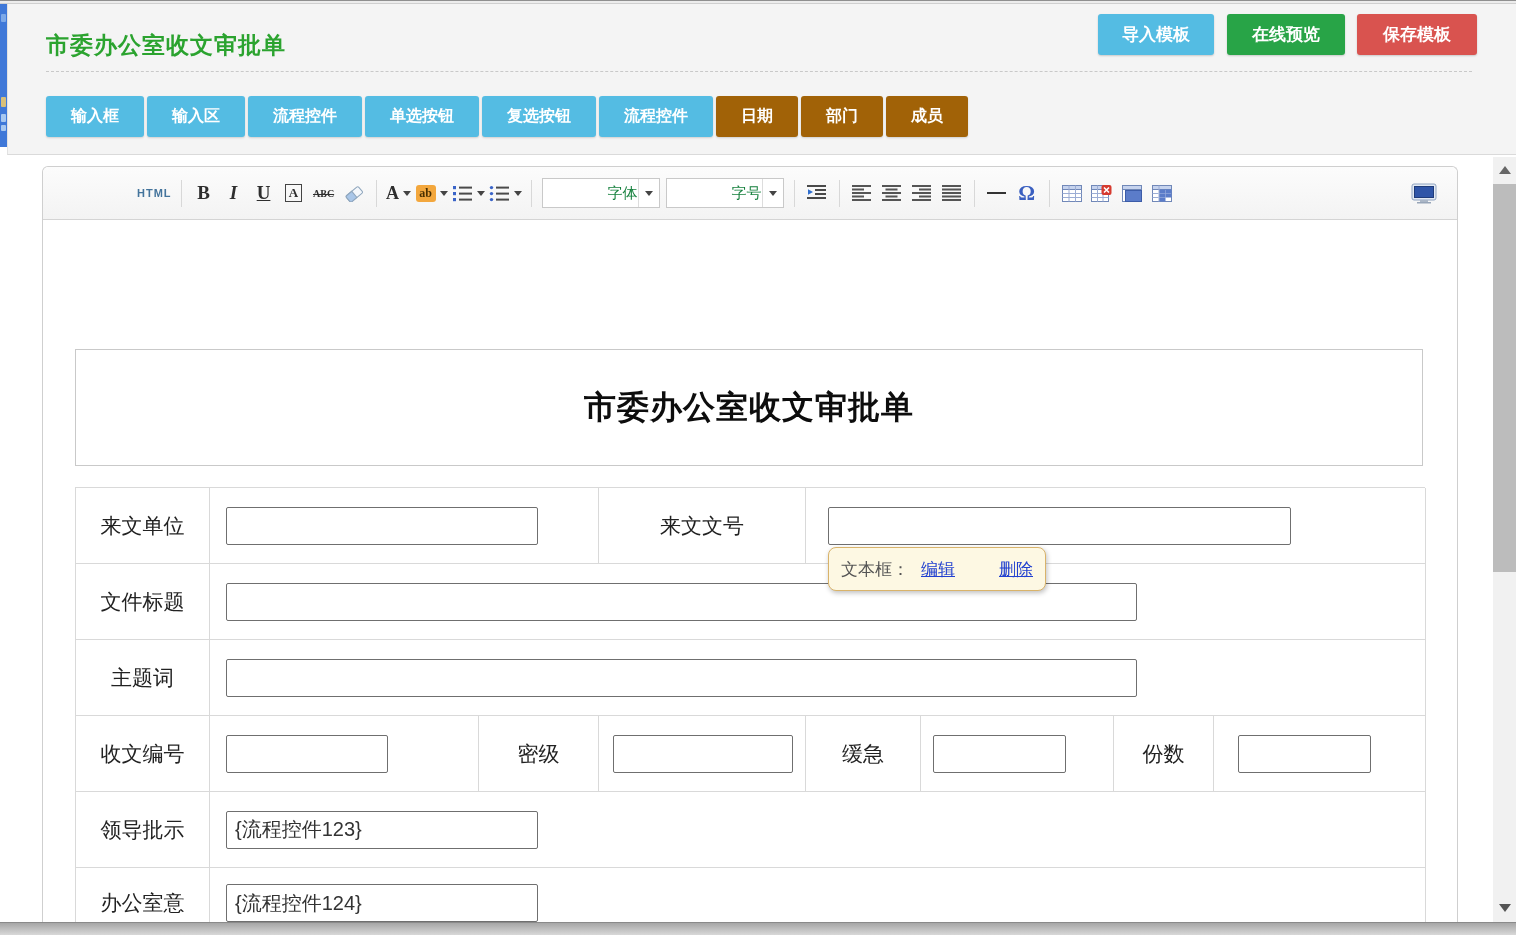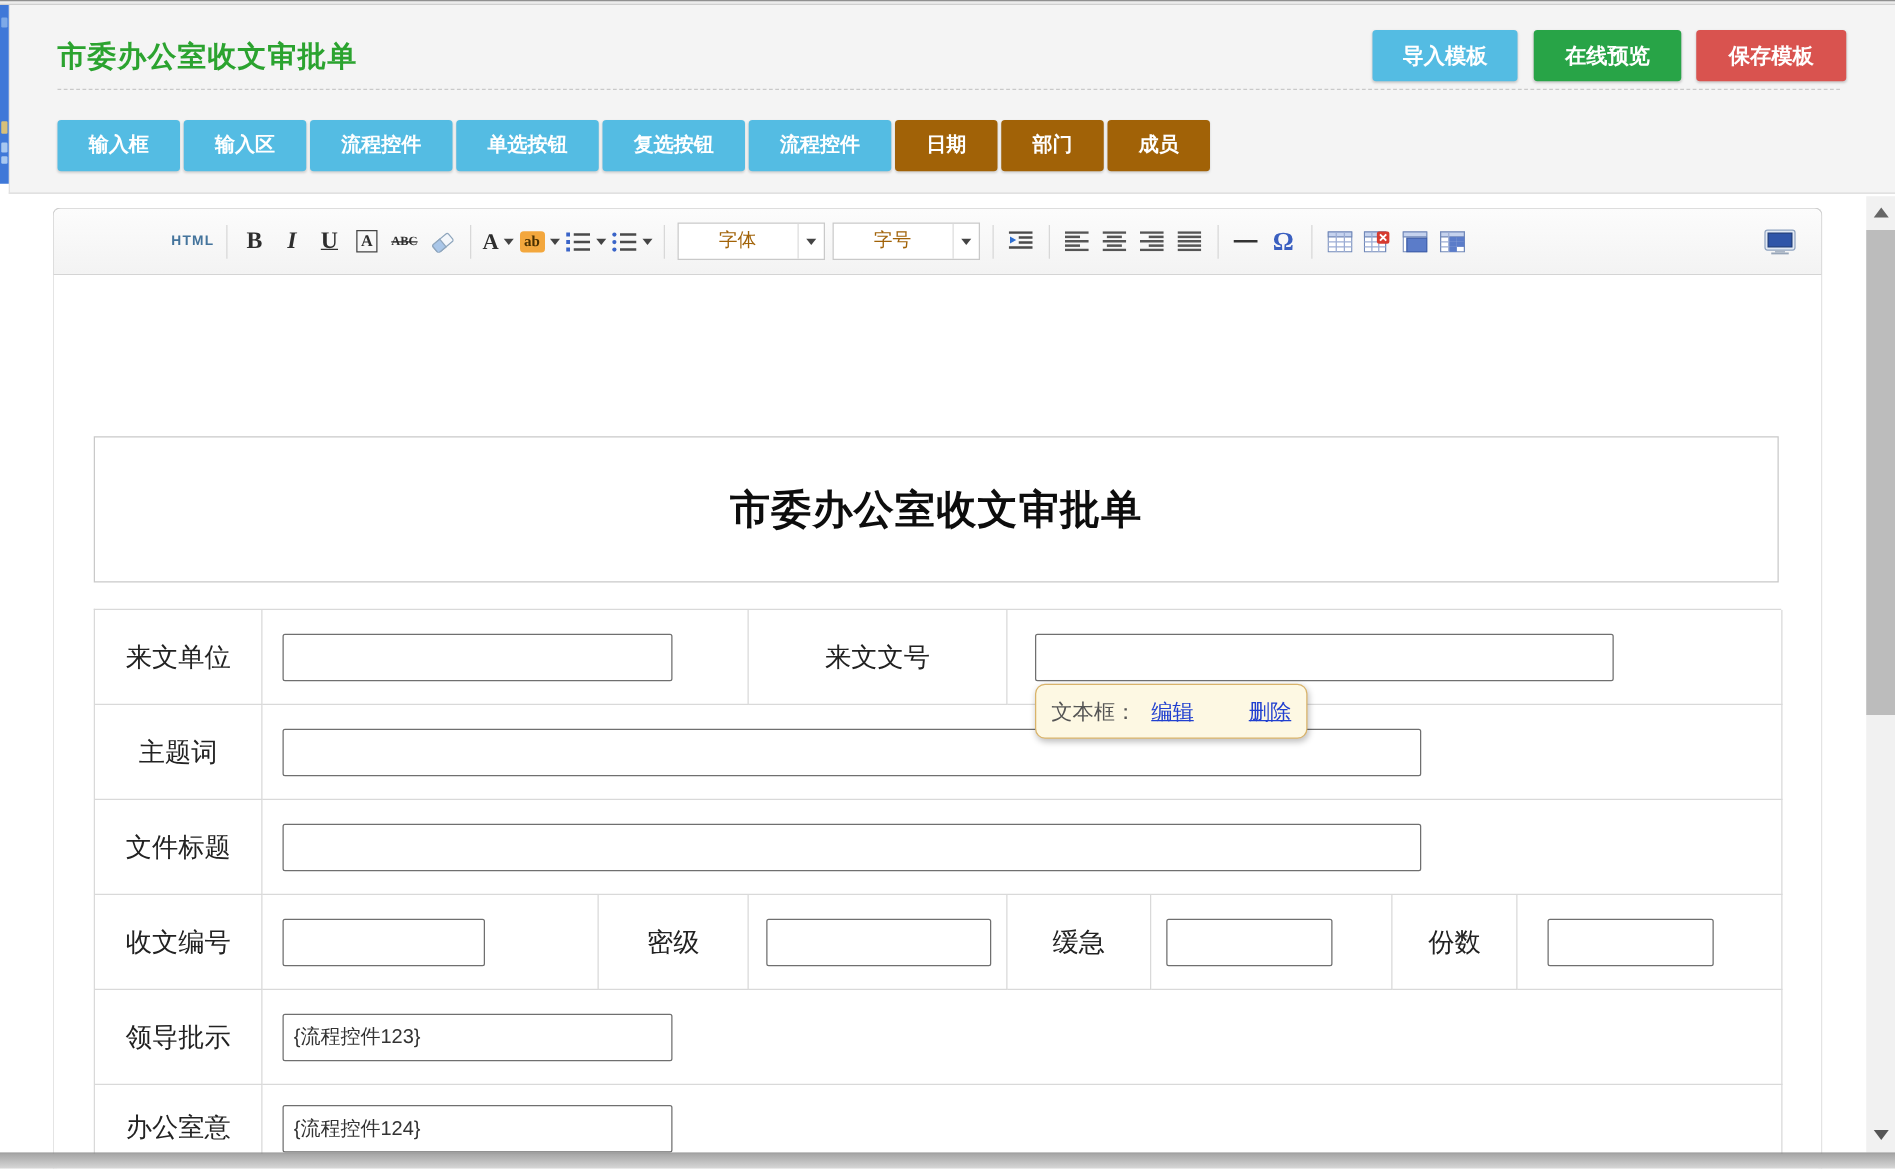--- a/index.html
+++ b/index.html
@@ -13,21 +13,21 @@
   .sliver .mk{position:absolute;left:1px;width:5px;border-radius:1px}
   .mk1{top:10px;height:8px;background:#7da9e8}
   .mk2{top:93px;height:10px;background:#d8c07a}
   .mk3{top:110px;height:8px;background:#a8c8f0}
   .mk4{top:121px;height:6px;background:#a8c8f0}
 
   
   .header{position:absolute;left:7px;top:4px;width:1509px;height:151px;background:#f4f4f4;border-left:1px solid #e2e2e2;border-bottom:1px solid #dadada;z-index:5}
   .page-title{position:absolute;left:38px;top:26px;font-family:"Liberation Serif","DejaVu Serif",serif;font-size:23px;font-weight:700;color:#2ba32f;letter-spacing:1px}
   .dashed{position:absolute;left:38px;top:67px;width:1426px;border-top:1px dashed #c9c9c9}
-  .abtn{position:absolute;top:20px;height:41px;border:none;border-radius:3px;color:#fff;font-weight:700;font-size:17px;cursor:pointer;box-shadow:0 1px 2px rgba(0,0,0,.18);font-family:inherit}
+  .abtn{position:absolute;top:10px;height:41px;border:none;border-radius:3px;color:#fff;font-weight:700;font-size:17px;cursor:pointer;box-shadow:0 1px 2px rgba(0,0,0,.18);font-family:inherit}
   .abtn.import{left:1090px;width:116px;background:#54bce3}
   .abtn.preview{left:1219px;width:118px;background:#28a447}
   .abtn.save{left:1349px;width:120px;background:#d9534f}
   .comp-row{position:absolute;left:38px;top:92px;display:flex;gap:3px}
   .cbtn{height:41px;border:none;border-radius:3px;color:#fff;font-weight:700;font-size:16px;padding:0 25px;cursor:pointer;box-shadow:0 1px 2px rgba(0,0,0,.15);font-family:inherit;white-space:nowrap}
   .cbtn.light{background:#54bce3}
   .cbtn.dark{background:#a16207}
 
   
   .panel{position:absolute;left:42px;top:166px;width:1416px;height:769px;background:#fff;border:1px solid #cfcfcf;border-bottom:none;border-radius:6px 6px 0 0;z-index:4}
@@ -38,35 +38,35 @@
   .tserif{font-family:"Liberation Serif","DejaVu Serif",serif;font-size:19px;font-weight:700}
   .tit{font-style:italic}
   .tu{text-decoration:underline}
   .abox{border:1px solid #444;font-size:13px;font-weight:700;padding:0 3px;line-height:16px;font-family:"Liberation Serif","DejaVu Serif",serif}
   .tstrike{font-size:10px;font-weight:700;text-decoration:line-through;font-family:"Liberation Serif","DejaVu Serif",serif}
   .caret{width:0;height:0;border-left:4px solid transparent;border-right:4px solid transparent;border-top:5px solid #444;margin-left:4px;flex:none}
   .fca{font-family:"Liberation Serif","DejaVu Serif",serif;font-size:18px;font-weight:700}
   .hlwrap{width:20px;height:17px;background:#f3a73d;border-radius:3px;display:flex;align-items:center;justify-content:center}
   .hltext{font-size:12px;font-weight:700;color:#4a3000;font-family:"Liberation Serif","DejaVu Serif",serif}
   .sel{width:118px;height:30px;border:1px solid #c9c9c9;background:#fff;display:flex;margin:0 3px;cursor:pointer;flex:none}
-  .sel .st{flex:1;text-align:center;font-size:15px;color:#a16207;line-height:28px}
+  .sel .st{flex:1;text-align:right;font-size:15px;color:#15803d;line-height:28px}
   .sel .sa{width:21px;border-left:1px solid #ddd;display:flex;align-items:center;justify-content:center}
   .hrline{width:19px;height:2px;background:#333}
   .omega{font-size:21px;font-weight:700;color:#3a5fc0;font-family:"Liberation Serif","DejaVu Serif",serif;line-height:1}
   .spacer{flex:1}
 
   
   .canvas{position:relative;height:714px;overflow:hidden;background:#fff}
   .doc-titlebox{position:absolute;left:32px;top:129px;width:1348px;height:117px;border:1px solid #c9c9c9;display:flex;align-items:center;justify-content:center}
   .doc-title{font-size:32px;font-weight:700;color:#0d0d0d;letter-spacing:1px}
   .ftable{position:absolute;left:32px;top:267px;width:1350px;border-top:1px solid #d9d9d9;border-left:1px solid #d9d9d9}
   .frow{display:flex}
   .fc{border-right:1px solid #d9d9d9;border-bottom:1px solid #d9d9d9;height:76px;display:flex;align-items:center;flex:none}
   .fc.lab{justify-content:center;font-size:21px;color:#222}
-  input.fi{height:38px;border:1px solid #6f6f6f;border-radius:2px;background:#fff;font-size:16px;color:#333;padding:0 8px;font-family:inherit;flex:none}
+  input.fi{height:38px;border:1px solid #6f6f6f;border-radius:2px;background:#fff;font-size:20px;color:#333;padding:0 8px;font-family:inherit;flex:none}
   .frow6 .fc{height:110px;border-bottom:none;align-items:flex-start}
   .lab-narrow{display:block;width:86px;height:27px;overflow:hidden;line-height:27px;text-align:center;margin-top:21px}
 
   
   .tip{position:absolute;left:785px;top:327px;width:218px;height:44px;background:#fdf8e3;border:1px solid #d9b36a;border-radius:8px;box-shadow:1px 2px 5px rgba(0,0,0,.25);display:flex;align-items:center;padding:0 12px;font-family:"Liberation Serif","DejaVu Serif",serif;font-size:17px;color:#555;z-index:6;white-space:nowrap}
   .tip a{color:#2140d0;text-decoration:underline;cursor:pointer}
   .tip a.edit{margin-left:12px}
   .tip a.del{margin-left:44px}
 
   
@@ -296,28 +296,28 @@
         <div class="fc" style="width:389px">
           <input class="fi" style="margin-left: 16px; width: 312px;">
         </div>
         <div class="fc lab" style="width:207px">来文文号</div>
         <div class="fc" style="width:620px">
           <input class="fi" style="margin-left: 22px; width: 463px;">
         </div>
       </div>
 
       <div class="frow">
-        <div class="fc lab" style="width:134px">主题词</div>
+        <div class="fc lab" style="width:134px">文件标题</div>
         <div class="fc" style="width:1216px">
           <input class="fi" style="margin-left: 16px; width: 911px;">
         </div>
       </div>
 
       <div class="frow">
-        <div class="fc lab" style="width:134px">文件标题</div>
+        <div class="fc lab" style="width:134px">主题词</div>
         <div class="fc" style="width:1216px">
           <input class="fi" style="margin-left: 16px; width: 911px;">
         </div>
       </div>
 
       <div class="frow">
         <div class="fc lab" style="width:134px">收文编号</div>
         <div class="fc" style="width:269px">
           <input class="fi" style="margin-left: 16px; width: 162px;">
         </div>

